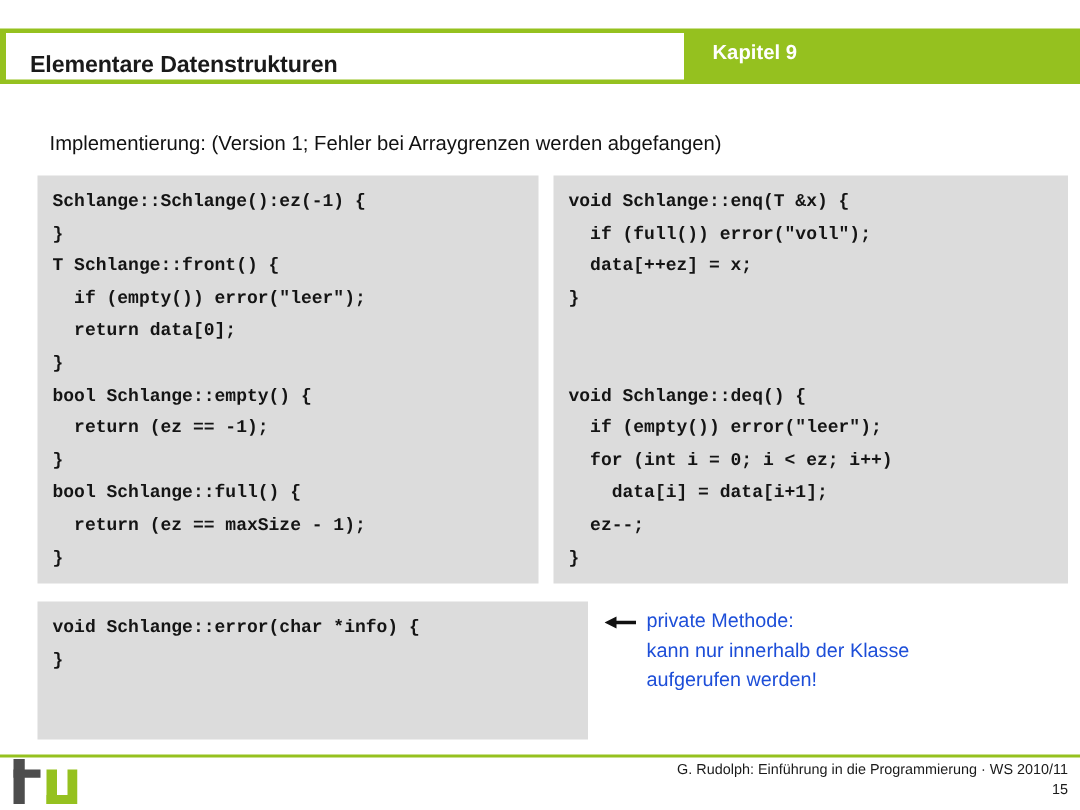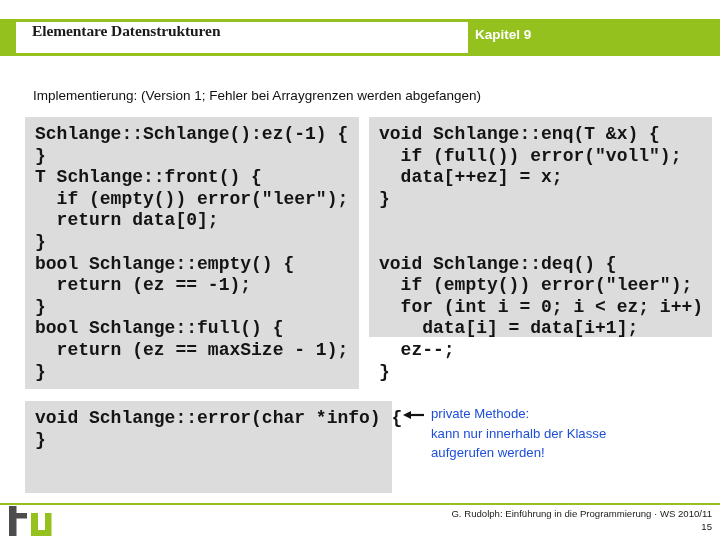--- a/index.html
+++ b/index.html
@@ -19,28 +19,27 @@
   #header-band {
     position: absolute;
     left: 0;
     top: 19px;
     width: 720px;
     height: 37px;
     background: #95c11f;
   }
   #header-title-box {
     position: absolute;
-    left: 16px;
+    left: 4px;
     top: 22px;
     width: 452px;
     height: 31px;
     background: #ffffff;
     display: flex;
-    align-items: flex-start;
-    font-family: Liberation Serif, serif;
+    align-items: flex-end;
   }
   #header-title {
     margin-left: 16px;
     font-size: 15.5px;
     font-weight: bold;
     color: #1a1a1a;
     letter-spacing: -0.1px;
     white-space: nowrap;
   }
   #header-chapter {
@@ -63,28 +62,28 @@
     white-space: nowrap;
   }
 
   
   .code-block {
     position: absolute;
     background: #dcdcdc;
     box-sizing: border-box;
     padding: 7px 4px 7px 10px;
     font-family: "Liberation Mono", "DejaVu Sans Mono", monospace;
-    font-size: 18px;
+    font-size: 12px;
     font-weight: bold;
     line-height: 21.6px;
     color: #141414;
     white-space: pre;
   }
   #code-left  { left: 25px;  top: 117px; width: 334px; height: 272px; }
-  #code-right { left: 369px; top: 117px; width: 343px; height: 220px; }
+  #code-right { left: 369px; top: 117px; width: 343px; height: 272px; }
   #code-bottom{ left: 25px;  top: 401px; width: 367px; height: 92px;  }
 
   .code-line { display: block; height: 21.6px; }
 
   
   #annotation {
     position: absolute;
     left: 403px;
     top: 404px;
     width: 300px;

